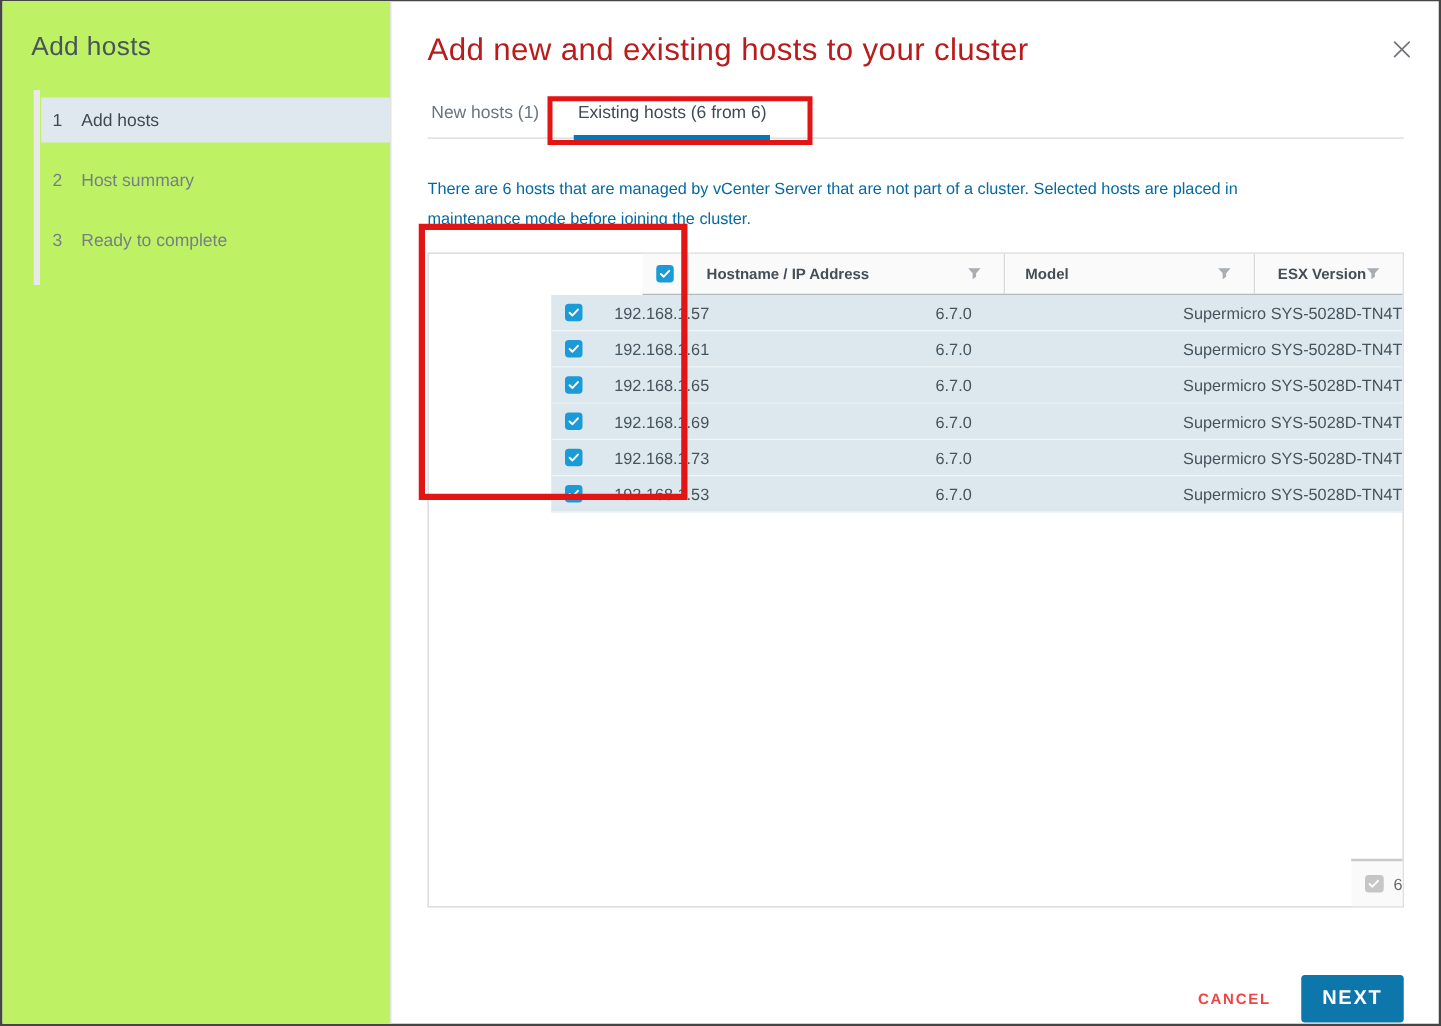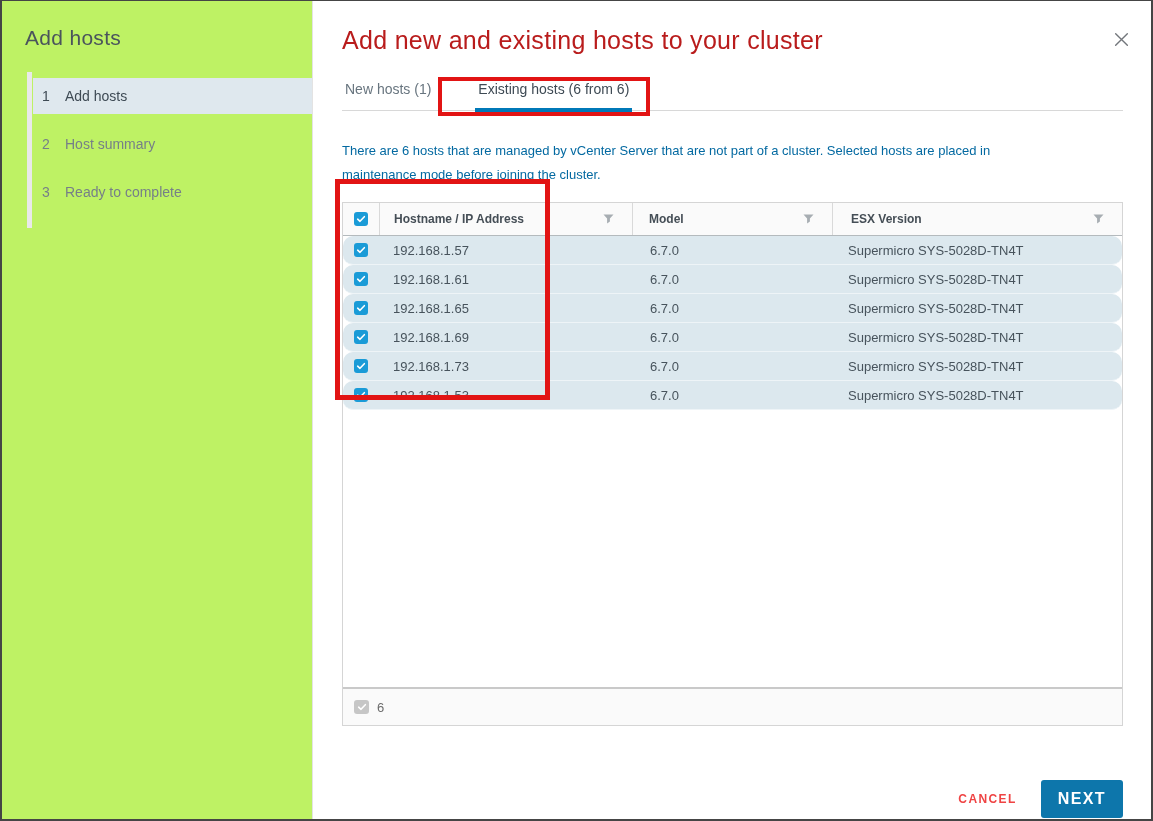--- a/index.html
+++ b/index.html
@@ -40,50 +40,50 @@
   .main { flex: 1; position: relative; padding: 26px 28px 0 29px; }
   .dialog-title {
     font-size: 25px; font-weight: 400; color: #b91c1c;
     letter-spacing: 0.3px; line-height: 26px;
   }
   .close-btn {
     position: absolute; top: 28px; right: 20px; width: 20px; height: 20px;
     display: flex; align-items: center; justify-content: center; cursor: pointer;
   }
 
-  .tabs { display: flex; gap: 41px; margin-top: 28px; border-bottom: 1px solid #d8d8d8; }
+  .tabs { display: flex; gap: 25px; margin-top: 28px; border-bottom: 1px solid #d8d8d8; }
   .tab {
     font-size: 14px; color: #68757f; padding: 0 3px 13px 3px;
     line-height: 16px; position: relative; cursor: pointer; white-space: nowrap;
   }
   .tab.active { color: #3e4a54; }
   .tab.active::after {
     content: ""; position: absolute; left: 0; right: 0; bottom: -2px;
     height: 4px; background: #0079b8;
   }
 
   .description { margin-top: 28px; font-size: 13px; line-height: 24px; color: #0369a1; }
 
   
   .host-table {
     margin-top: 15px; border: 1px solid #d5d5d5;
-    display: flex; flex-direction: column; height: 524px; background: #fff;
+    display: flex; flex-direction: column; height: 524px; background: #fff; align-items: flex-end;
   }
   .tgrid { display: grid; grid-template-columns: 36px 253px 200px 1fr; }
   .thead { background: #fafafa; height: 33px; border-bottom: 1px solid #b4babd; }
   .thead .hcell {
     display: flex; align-items: center; font-size: 12px; font-weight: 600;
     color: #454e56; padding: 0 18px 0 14px;
   }
   .thead .hcell.sep { border-left: 1px solid #d9d9d9; }
   .thead .hcell .label { flex: 1; }
   .hcell.cb-cell, .trow .cell.cb-cell {
     justify-content: center; padding: 0; display: flex; align-items: center;
   }
-  .trow { height: 29px; background: #dce8ee; border-bottom: 1px solid #eef4f7; cursor: pointer; border-radius: 10px; }
+  .trow { height: 29px; background: #dce8ee; border-bottom: 1px solid #eef4f7; cursor: pointer; }
   .trow .cell {
     display: flex; align-items: center; font-size: 13px; color: #47535c;
     padding-left: 14px; overflow: hidden; white-space: nowrap;
   }
   .trow .cell.esx, .thead .hcell.esx { padding-left: 18px; }
   .trow .cell.model, .thead .hcell.model { padding-left: 16px; }
   .tfiller { flex: 1; background: #fff; }
   .tfooter {
     height: 38px; background: #fafafa; border-top: 2px solid #c9c9c9;
     display: flex; align-items: center; padding-left: 11px; gap: 8px;

